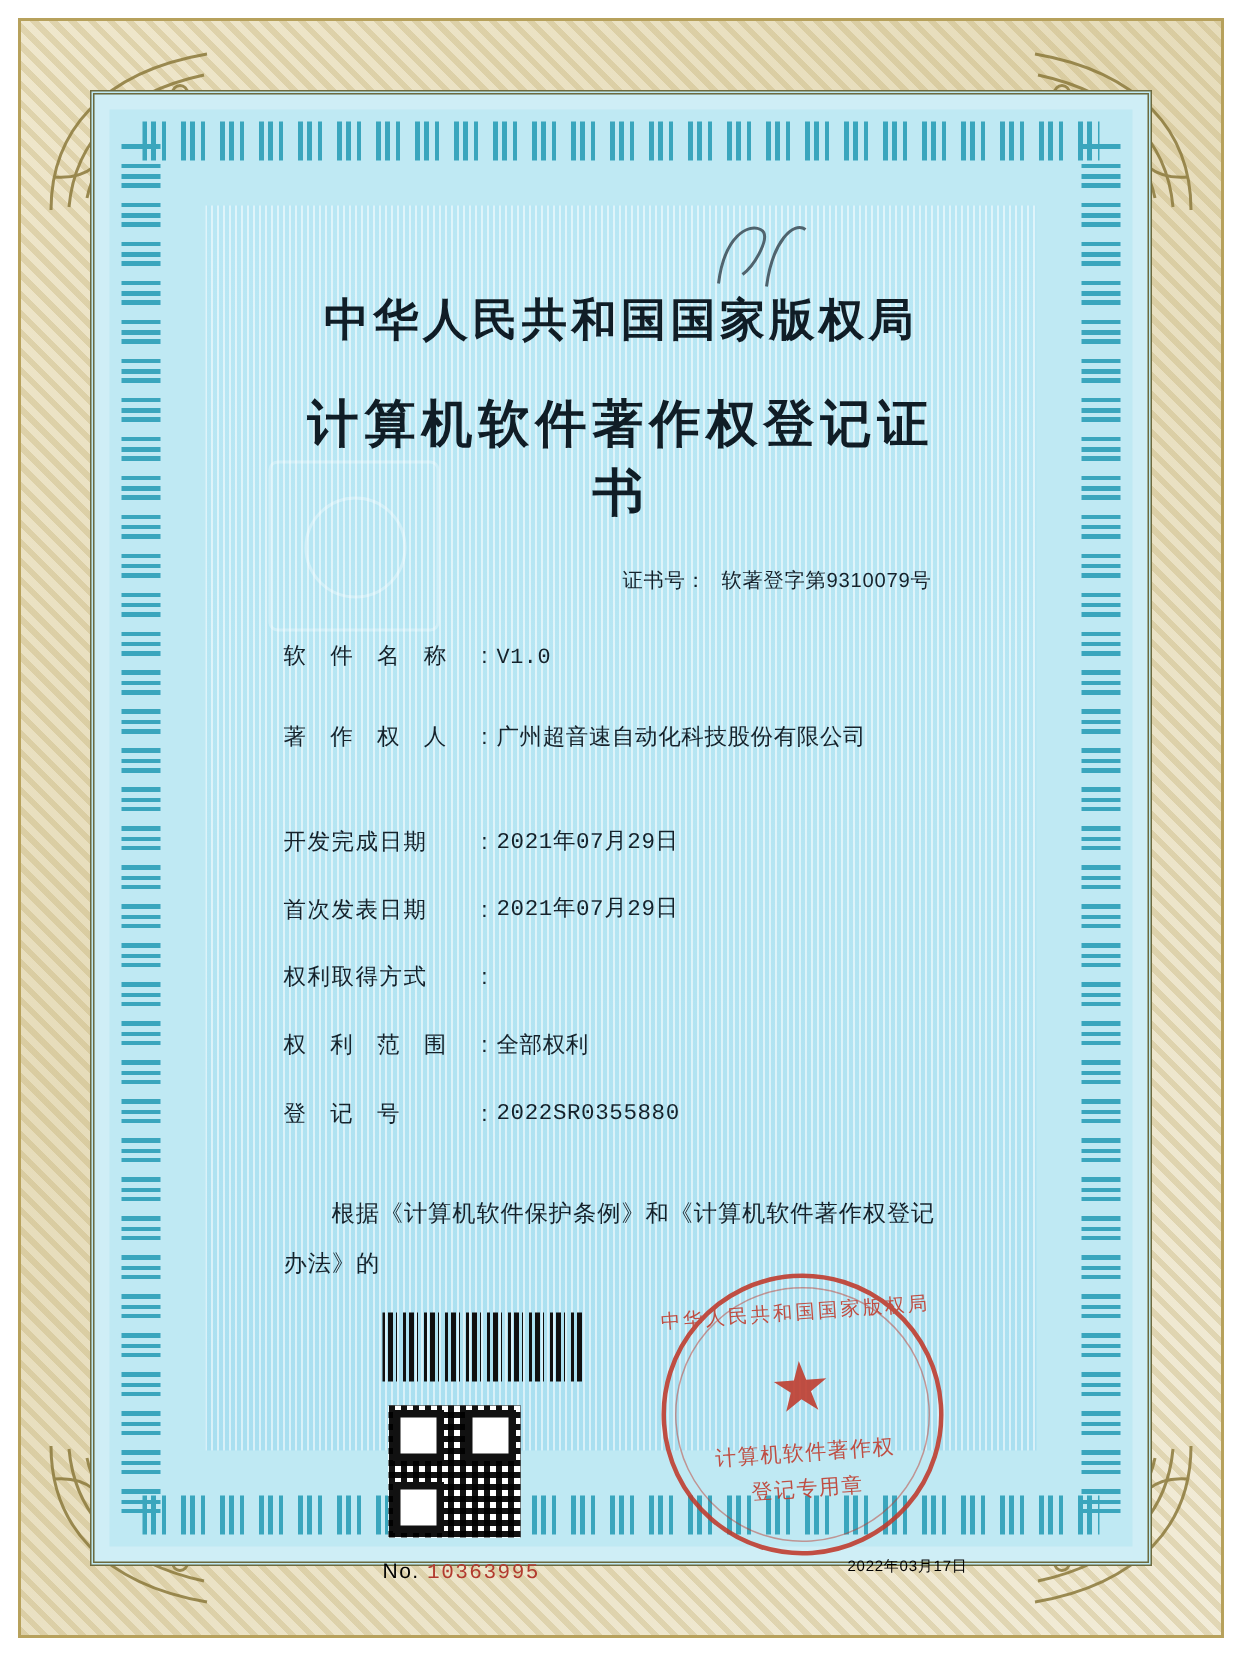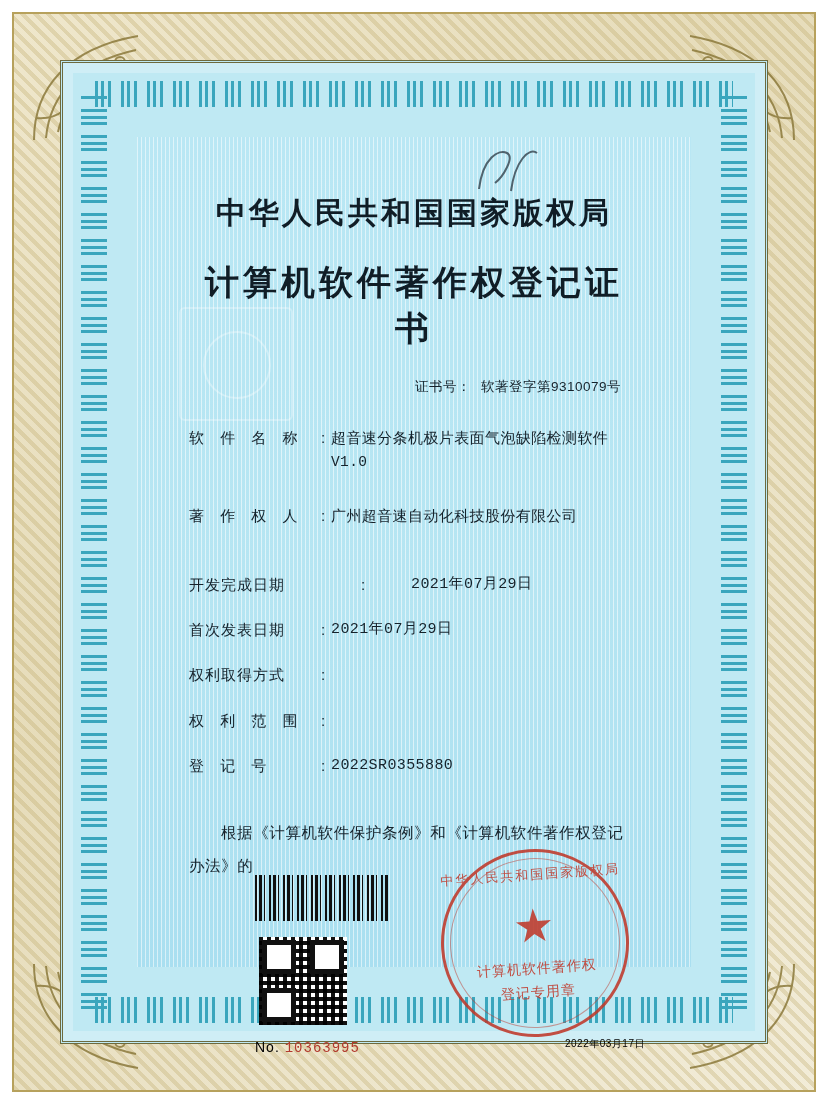--- a/index.html
+++ b/index.html
@@ -143,21 +143,21 @@
     flex:0 0 16px;
     text-align:center;
   }
   .field .v{
     flex:1;
     letter-spacing:.4px;
   }
   .v .line2{display:block;font-family:"Liberation Mono", monospace;font-size:14.5px;margin-top:2px;}
   .mono{font-family:"Liberation Mono", monospace;}
 
-  .gap-lg{margin-top:46px;gap:40px;}
+  .gap-lg{margin-top:46px;}
   .gap-md{margin-top:30px;}
 
   .para{
     margin-top:40px;
     font-size:15.5px;
     line-height:2.1;
     text-indent:32px;
     letter-spacing:.6px;
   }
   .para .l2{display:block;text-indent:0;}
@@ -332,21 +332,20 @@
           <div class="title2">计算机软件著作权登记证书</div>
 
           <div class="certno">
             <span class="label">证书号：</span><span class="value">软著登字第9310079号</span>
           </div>
 
           <div class="field gap-md">
             <div class="k">软 件 名 称</div>
             <div class="colon">:</div>
             <div class="v">
-              <span>超音速分条机极片表面气泡缺陷检测软件</span>
               <span class="line2">V1.0</span>
             </div>
           </div>
 
           <div class="field gap-md">
             <div class="k">著 作 权 人</div>
             <div class="colon">:</div>
             <div class="v">广州超音速自动化科技股份有限公司</div>
           </div>
 
@@ -363,20 +362,21 @@
           </div>
 
           <div class="field">
             <div class="k tight">权利取得方式</div>
             <div class="colon">:</div>
           </div>
 
           <div class="field">
             <div class="k">权 利 范 围</div>
             <div class="colon">:</div>
+            <div class="v">全部权利</div>
           </div>
 
           <div class="field">
             <div class="k">登 记 号</div>
             <div class="colon">:</div>
             <div class="v mono">2022SR0355880</div>
           </div>
 
           <div class="para">
             <span>根据《计算机软件保护条例》和《计算机软件著作权登记办法》的</span>

